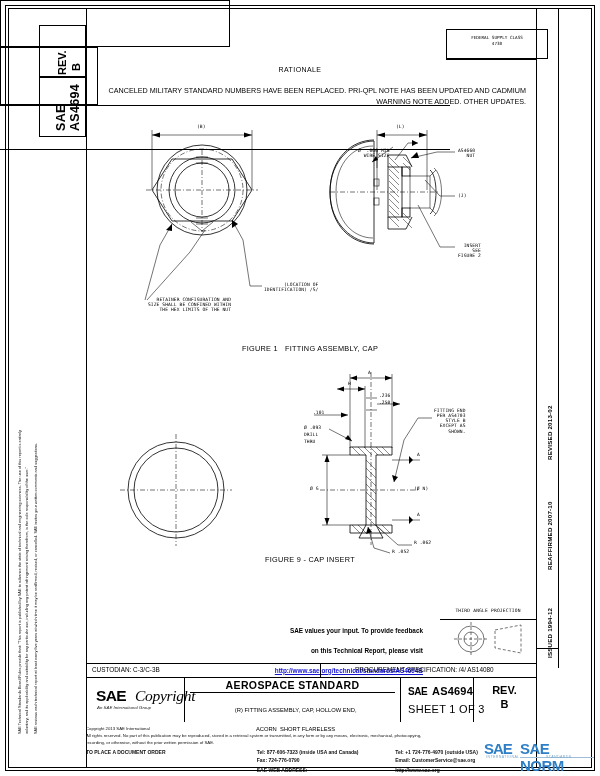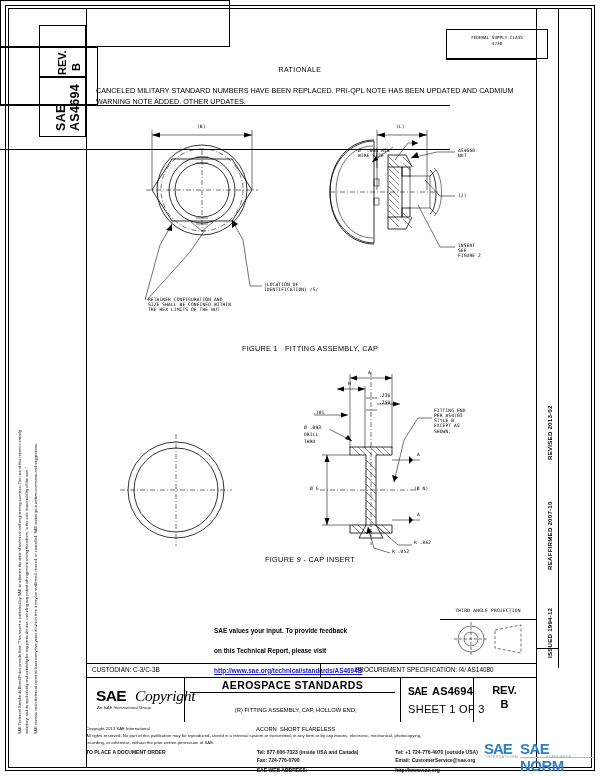--- a/index.html
+++ b/index.html
@@ -3,21 +3,21 @@
 <meta charset="utf-8">
 <style>
   html,body{margin:0;padding:0;background:#ffffff;}
   body{width:600px;height:776px;position:relative;font-family:"Liberation Sans",sans-serif;color:#000;overflow:hidden;}
   .page{position:absolute;left:0;top:0;width:600px;height:776px;}
 
   
   .abs{position:absolute;}
   .bx{position:absolute;border:1px solid #000;box-sizing:border-box;}
   .ln{position:absolute;background:#000;}
-  .t{position:absolute;white-space:pre;line-height:1.12;}
+  .t{position:absolute;white-space:pre;line-height:1.12;text-align:right;}
 
   
   .vert{position:absolute;transform-origin:0 0;white-space:nowrap;}
   .vup{transform:rotate(-90deg);}
 
   
   .dwg{font-family:"DejaVu Sans Mono",monospace;font-size:4.6px;letter-spacing:.1px;}
 
   
   #outer-frame{left:5px;top:5px;width:590px;height:766px;border:1.6px solid #000;}
@@ -421,21 +421,21 @@
   <div class="tb-v" id="tbv2"></div>
   <div class="tb-v" id="tbv3"></div>
   <div class="ln" id="tb-as-rule"></div>
 
   <div id="sae-logo" class="abs">
     <span id="sae-mark">SAE</span>
     <span id="sae-aero">Copyright</span>
     <span id="sae-sub">An SAE International Group</span>
   </div>
 
-  <div class="t" id="tb-std-title">AEROSPACE STANDARDS</div>
+  <div class="t" id="tb-std-title">AEROSPACE STANDARD</div>
   <div class="t" id="tb-desc">
     <span>(R) FITTING ASSEMBLY, CAP, HOLLOW END,</span><br>
     <span>ACORN  SHORT FLARELESS</span>
   </div>
 
   <div class="t" id="tb-num-mark">SAE</div>
   <div class="t" id="tb-num">AS4694</div>
   <div class="t" id="tb-sheet">SHEET 1 OF 3</div>
 
   <div class="t" id="tb-rev-label">REV.</div>

